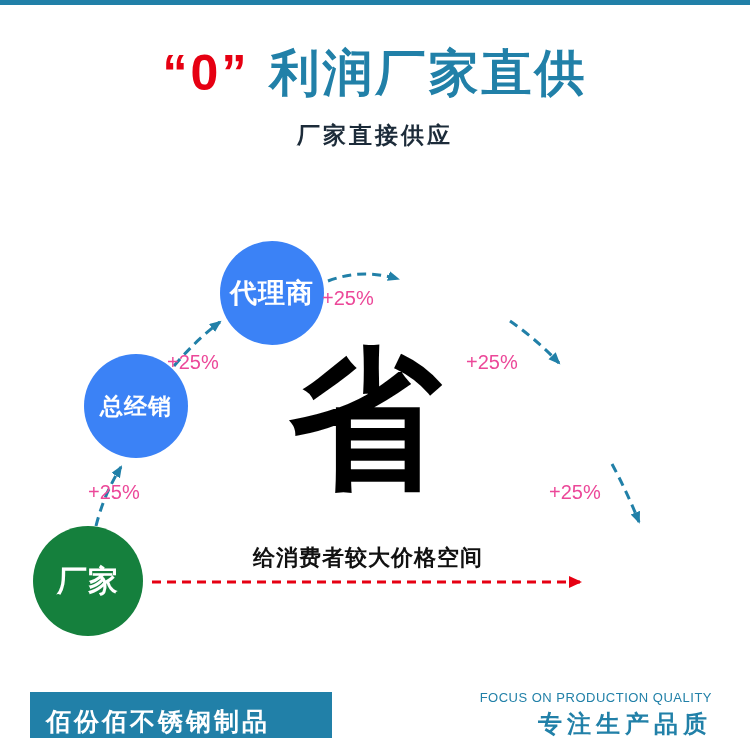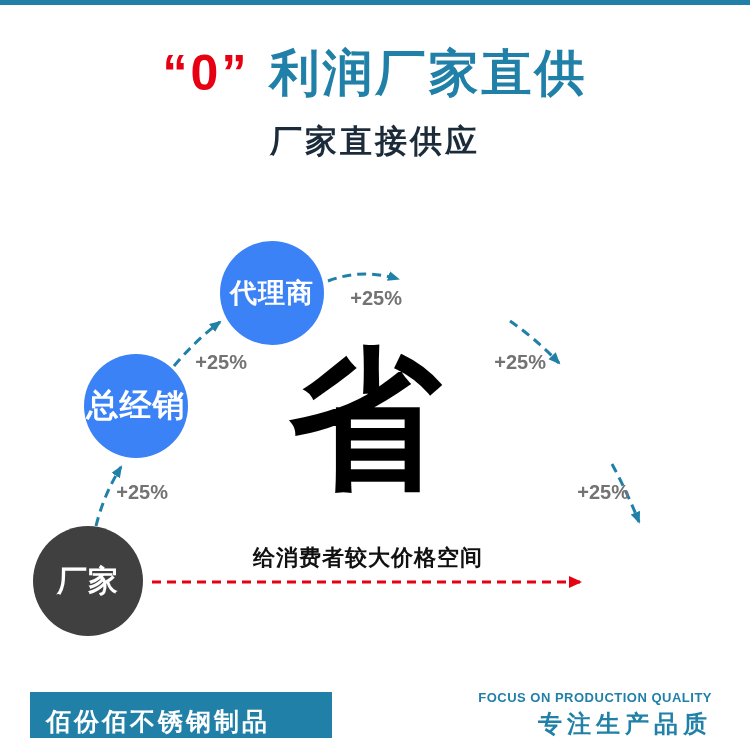--- a/index.html
+++ b/index.html
@@ -12,44 +12,44 @@
   .top-bar { position:absolute; top:0; left:0; width:750px; height:5px; background:#2180a8; }
 
   .title {
     position:absolute; top:40px; left:0; width:750px; text-align:center;
     font-size:50px; font-weight:bold; color:#2180a8; letter-spacing:3px;
   }
   .title .zero { color:#e60012; margin-right:20px; }
 
   .subtitle {
     position:absolute; top:120px; left:0; width:750px; text-align:center;
-    font-size:32px; font-weight:bold; color:#1c2b39; letter-spacing:3px;
+    font-size:23px; font-weight:bold; color:#1c2b39; letter-spacing:3px;
   }
 
   .arrows { position:absolute; top:0; left:0; pointer-events:none; }
   .teal-dash { stroke:#2180a8; stroke-width:3; fill:none; stroke-dasharray:9 6; }
   .red-dash  { stroke:#e60012; stroke-width:3; fill:none; stroke-dasharray:9 6; }
 
   .circle {
     position:absolute; border-radius:50%;
     display:flex; align-items:center; justify-content:center;
     color:#ffffff; font-weight:bold; letter-spacing:1px;
   }
   .gray { background:#3b82f6; }
-  .blue { background:#404040; }
+  .blue { background:#15803d; }
   .n-factory     { left:33px;  top:526px; width:110px; height:110px; font-size:30px; }
-  .n-distributor { left:84px;  top:354px; width:104px; height:104px; font-size:32px; }
+  .n-distributor { left:84px;  top:354px; width:104px; height:104px; font-size:23px; }
   .n-agent       { left:220px; top:241px; width:104px; height:104px; font-size:27px; }
   .n-wholesaler  { left:408px; top:239px; width:104px; height:104px; font-size:27px; }
   .n-store       { left:549px; top:354px; width:104px; height:104px; font-size:27px; }
   .n-consumer    { left:599px; top:525px; width:114px; height:114px; font-size:28px; }
 
   .markup {
-    position:absolute; width:80px; text-align:right;
-    font-size:20px; font-weight:bold; color:#737373;
+    position:absolute; width:80px; text-align:left;
+    font-size:20px; font-weight:normal; color:#ec4899;
   }
   .m1 { left:88px;  top:481px; }
   .m2 { left:167px; top:351px; }
   .m3 { left:322px; top:287px; }
   .m4 { left:466px; top:351px; }
   .m5 { left:549px; top:481px; }
 
   .big-char {
     position:absolute; left:255px; top:336px; width:220px; text-align:center;
     font-size:152px; font-weight:900; color:#000000; line-height:1.1;
@@ -61,21 +61,21 @@
   }
   .note1 { top:543px; }
   .note2 { top:592px; }
 
   .brand-banner {
     position:absolute; left:30px; top:692px; width:302px; height:58px;
     background:#2180a8; color:#ffffff; font-size:25px; font-weight:bold;
     display:flex; align-items:center; padding-left:16px; letter-spacing:3px;
   }
   .slogan { position:absolute; right:38px; top:690px; text-align:right; color:#2180a8; }
-  .slogan-en { font-size:13px; font-weight:bold; letter-spacing:0.5px; }
+  .slogan-en { font-size:13px; font-weight:normal; letter-spacing:0.5px; }
   .slogan-zh { font-size:24px; font-weight:bold; letter-spacing:5px; margin-top:3px; }
 </style>
 </head>
 <body>
 
 <div class="page">
 
   <div class="top-bar"></div>
 
   <div class="title">

